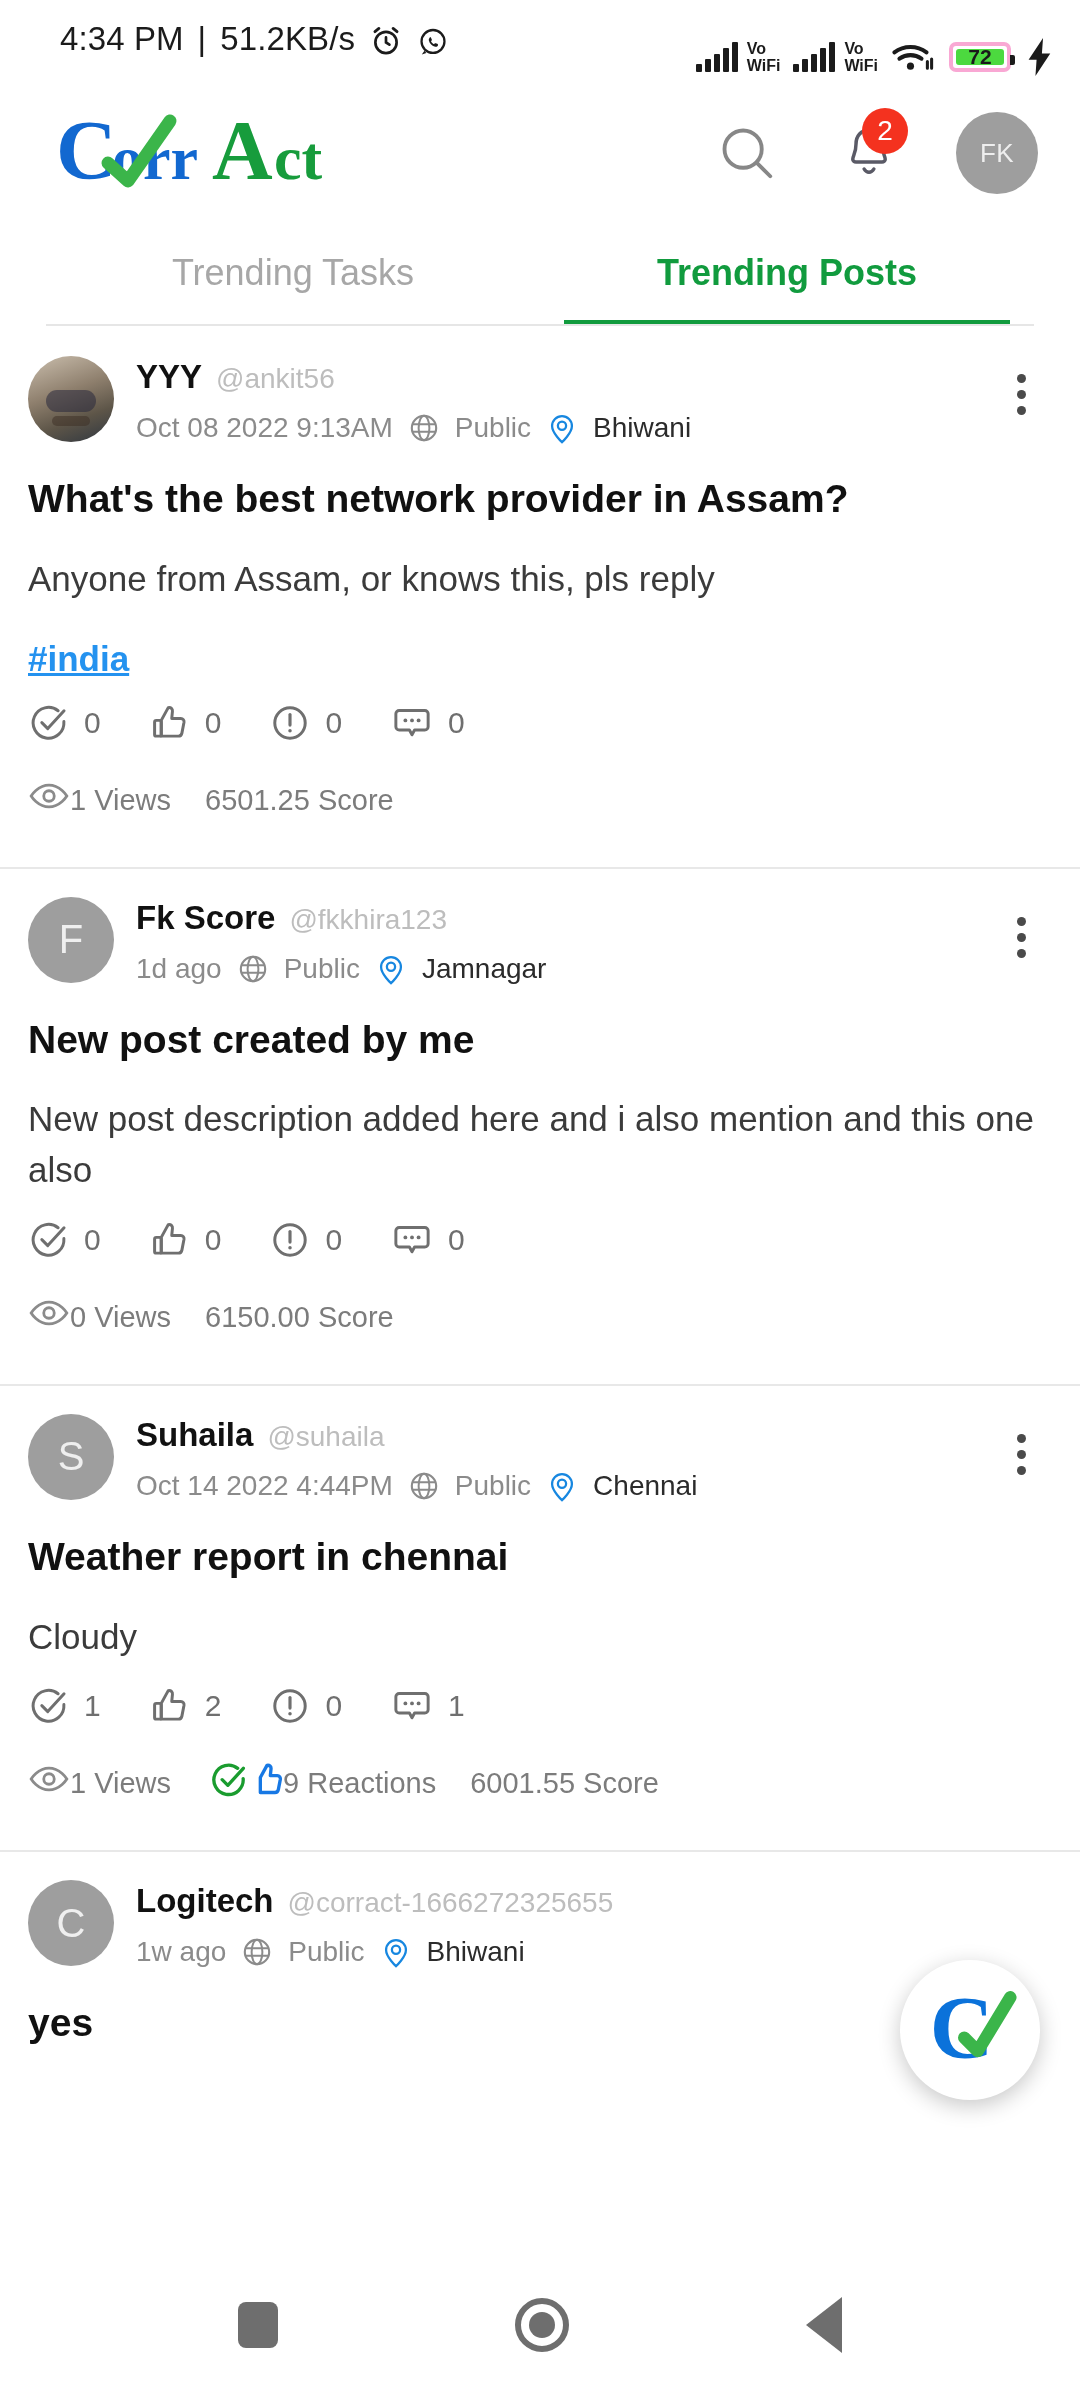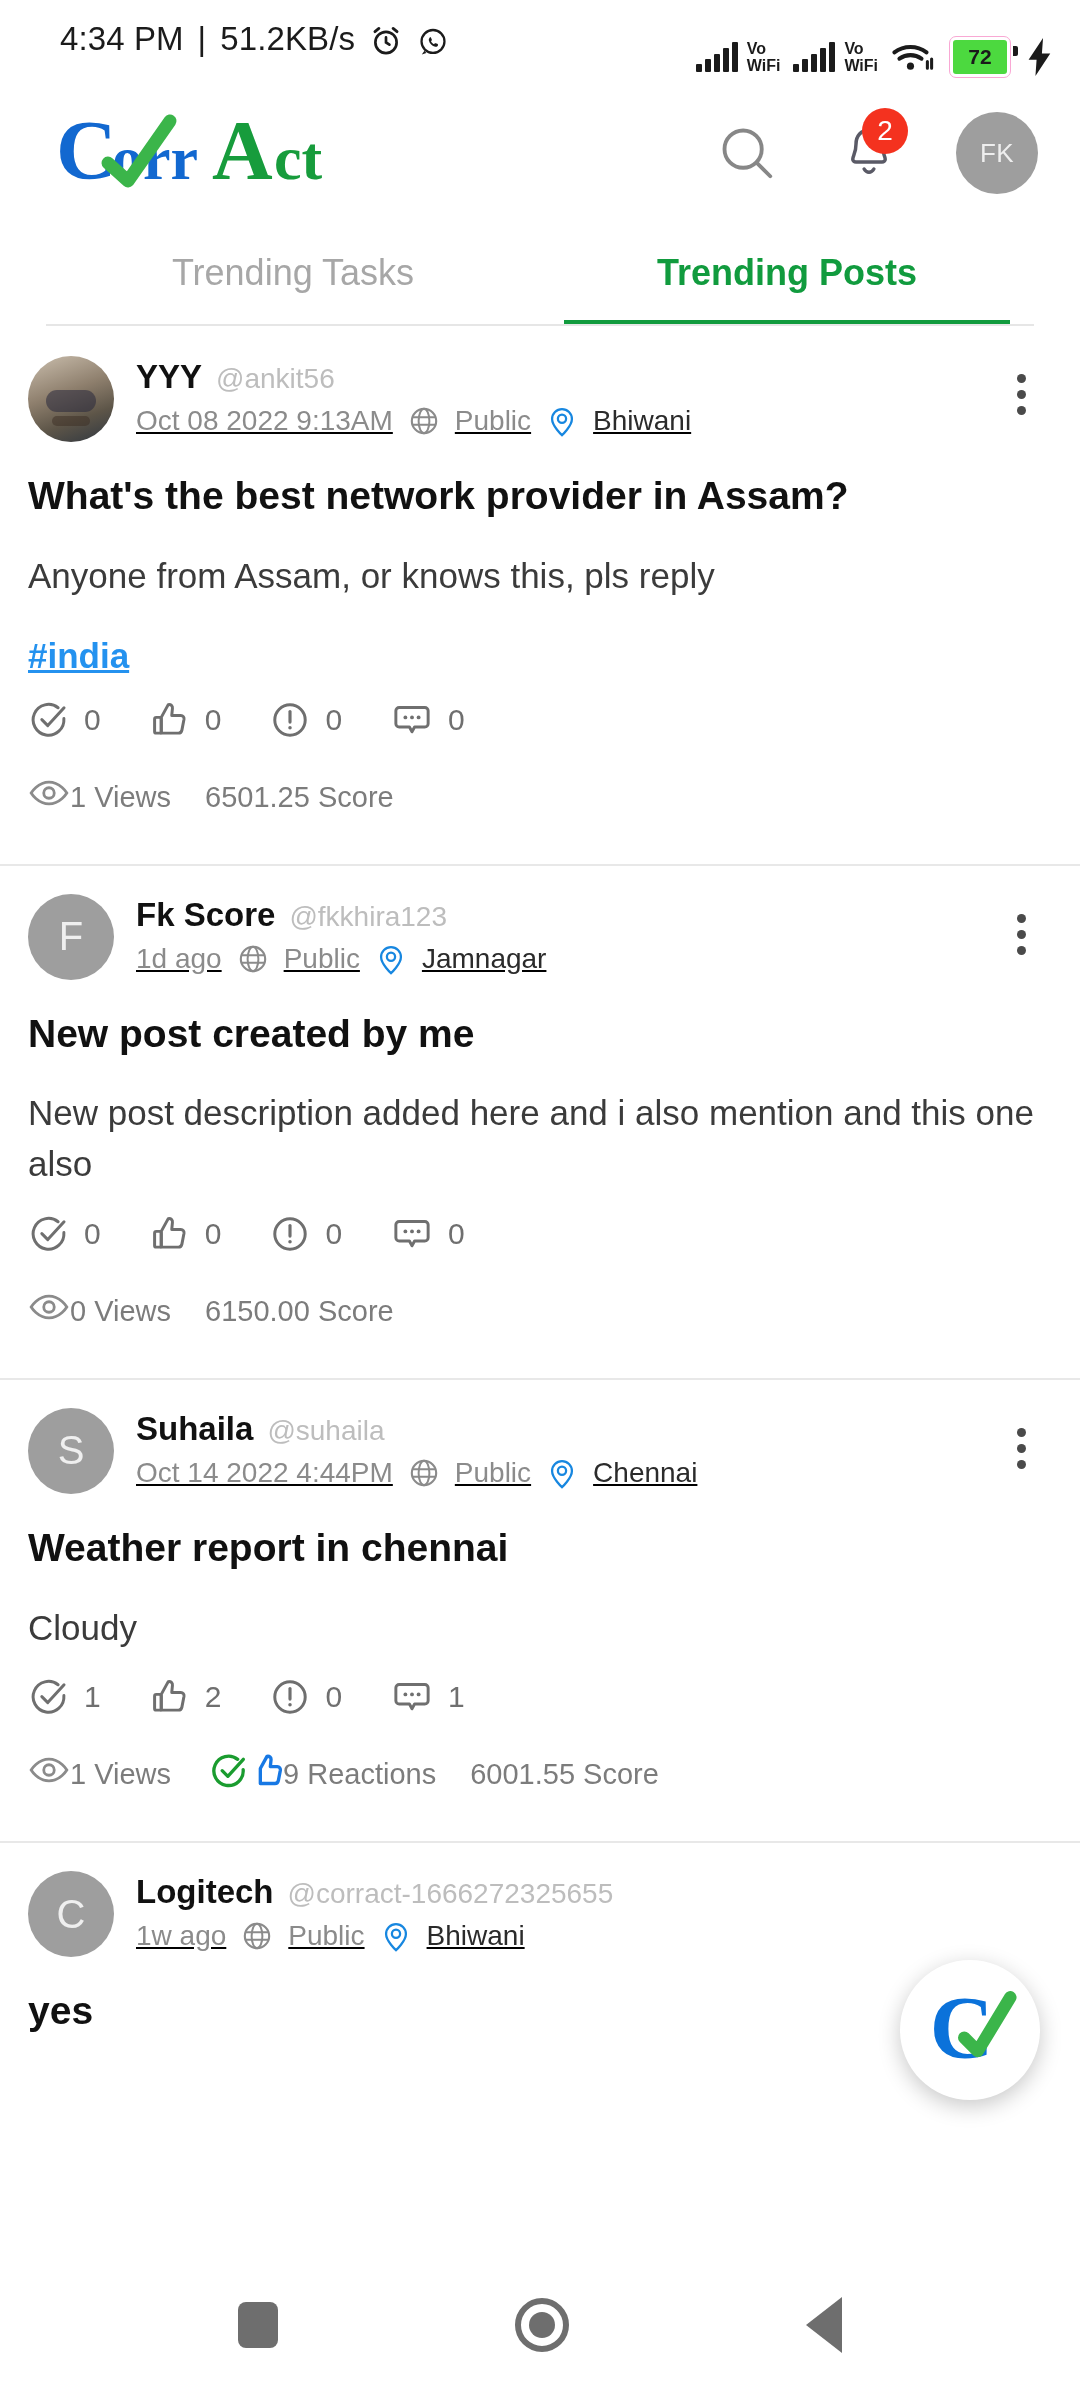--- a/index.html
+++ b/index.html
@@ -19,21 +19,21 @@
   }
   .status-left { display:flex; align-items:flex-end; gap:14px; }
   .status-text { font-size:33px; color:#1b1b1b; letter-spacing:.1px; white-space:nowrap; }
   .status-right { display:flex; align-items:center; gap:9px;margin-top:36px; }
   .sig { display:flex; align-items:flex-end; gap:3px; height:30px; }
   .sig i { display:block; width:6px; background:#1b1b1b; border-radius:1px; }
   .sig i:nth-child(1){height:8px}.sig i:nth-child(2){height:13px}
   .sig i:nth-child(3){height:18px}.sig i:nth-child(4){height:24px}.sig i:nth-child(5){height:30px}
   .vowifi { font-size:16px; line-height:17px; color:#1b1b1b; font-weight:bold; text-align:left; margin-right:4px;}
   .battery {
-    width:62px; height:42px; border:1px solid #f9a8d4; border-radius:7px;
+    width:62px; height:30px; border:4px solid #f9a8d4; border-radius:7px;
     position:relative; display:flex; align-items:center; padding:3px; margin-left:5px;
   }
   .battery::after{ content:""; position:absolute; right:-8px; top:9px; width:5px; height:10px; background:#1b1b1b; border-radius:0 2px 2px 0;}
   .battery .fill { background:#4CD93F; position:absolute; left:3px; top:3px; bottom:3px; right:3px; border-radius:3px; }
   .battery .pct { position:relative; z-index:2; width:100%; text-align:center; font-size:21px; font-weight:bold; color:#1a1a1a;}
   .bolt { font-size:34px; color:#1b1b1b; line-height:1; margin-left:6px; }
 
   
   .appbar {
     height:150px; flex:0 0 150px;
@@ -83,21 +83,21 @@
   .avatar.photo { background:linear-gradient(160deg,#cbbfae 0%,#8e7f6d 42%,#5d5548 70%,#2e3640 100%); position:relative;}
   .avatar.photo::before{
     content:""; position:absolute; left:18px; top:34px; width:50px; height:22px;
     border-radius:12px; background:rgba(40,40,60,.55);
     box-shadow:0 20px 0 -6px rgba(60,45,35,.5);
   }
   .post-meta { flex:1 1 auto; min-width:0; padding-top:2px; }
   .name-row { display:flex; align-items:baseline; gap:14px; }
   .uname { font-size:33px; font-weight:bold; color:#111; }
   .handle { font-size:28px; color:#bdbdbd; }
-  .sub-row { display:flex; align-items:center; gap:14px; margin-top:8px; flex-wrap:nowrap;text-decoration:underline; }
+  .sub-row { display:flex; align-items:center; gap:14px; margin-top:15px; flex-wrap:nowrap; }
   .sub-txt { font-size:28px; color:#8b8b8b; white-space:nowrap; }
   .sub-txt.dark { color:#2b2b2b; }
   .kebab { position:absolute; right:46px; top:40px; display:flex; flex-direction:column; gap:7px; align-items:center; padding:8px; }
   .kebab i { width:9px; height:9px; border-radius:50%; background:#4a4a4a; display:block; }
 
   .post-title { font-size:39px; font-weight:bold; color:#111; margin-top:30px; line-height:1.25; }
   .post-body { font-size:35px; color:#3b3b3b; margin-top:30px; line-height:1.45; }
   .hashtag { display:inline-block; margin-top:34px; font-size:35px; color:#2492ef; text-decoration:underline; font-weight:bold; }
 
   .react-row { display:flex; align-items:center; gap:0; margin-top:22px; }

